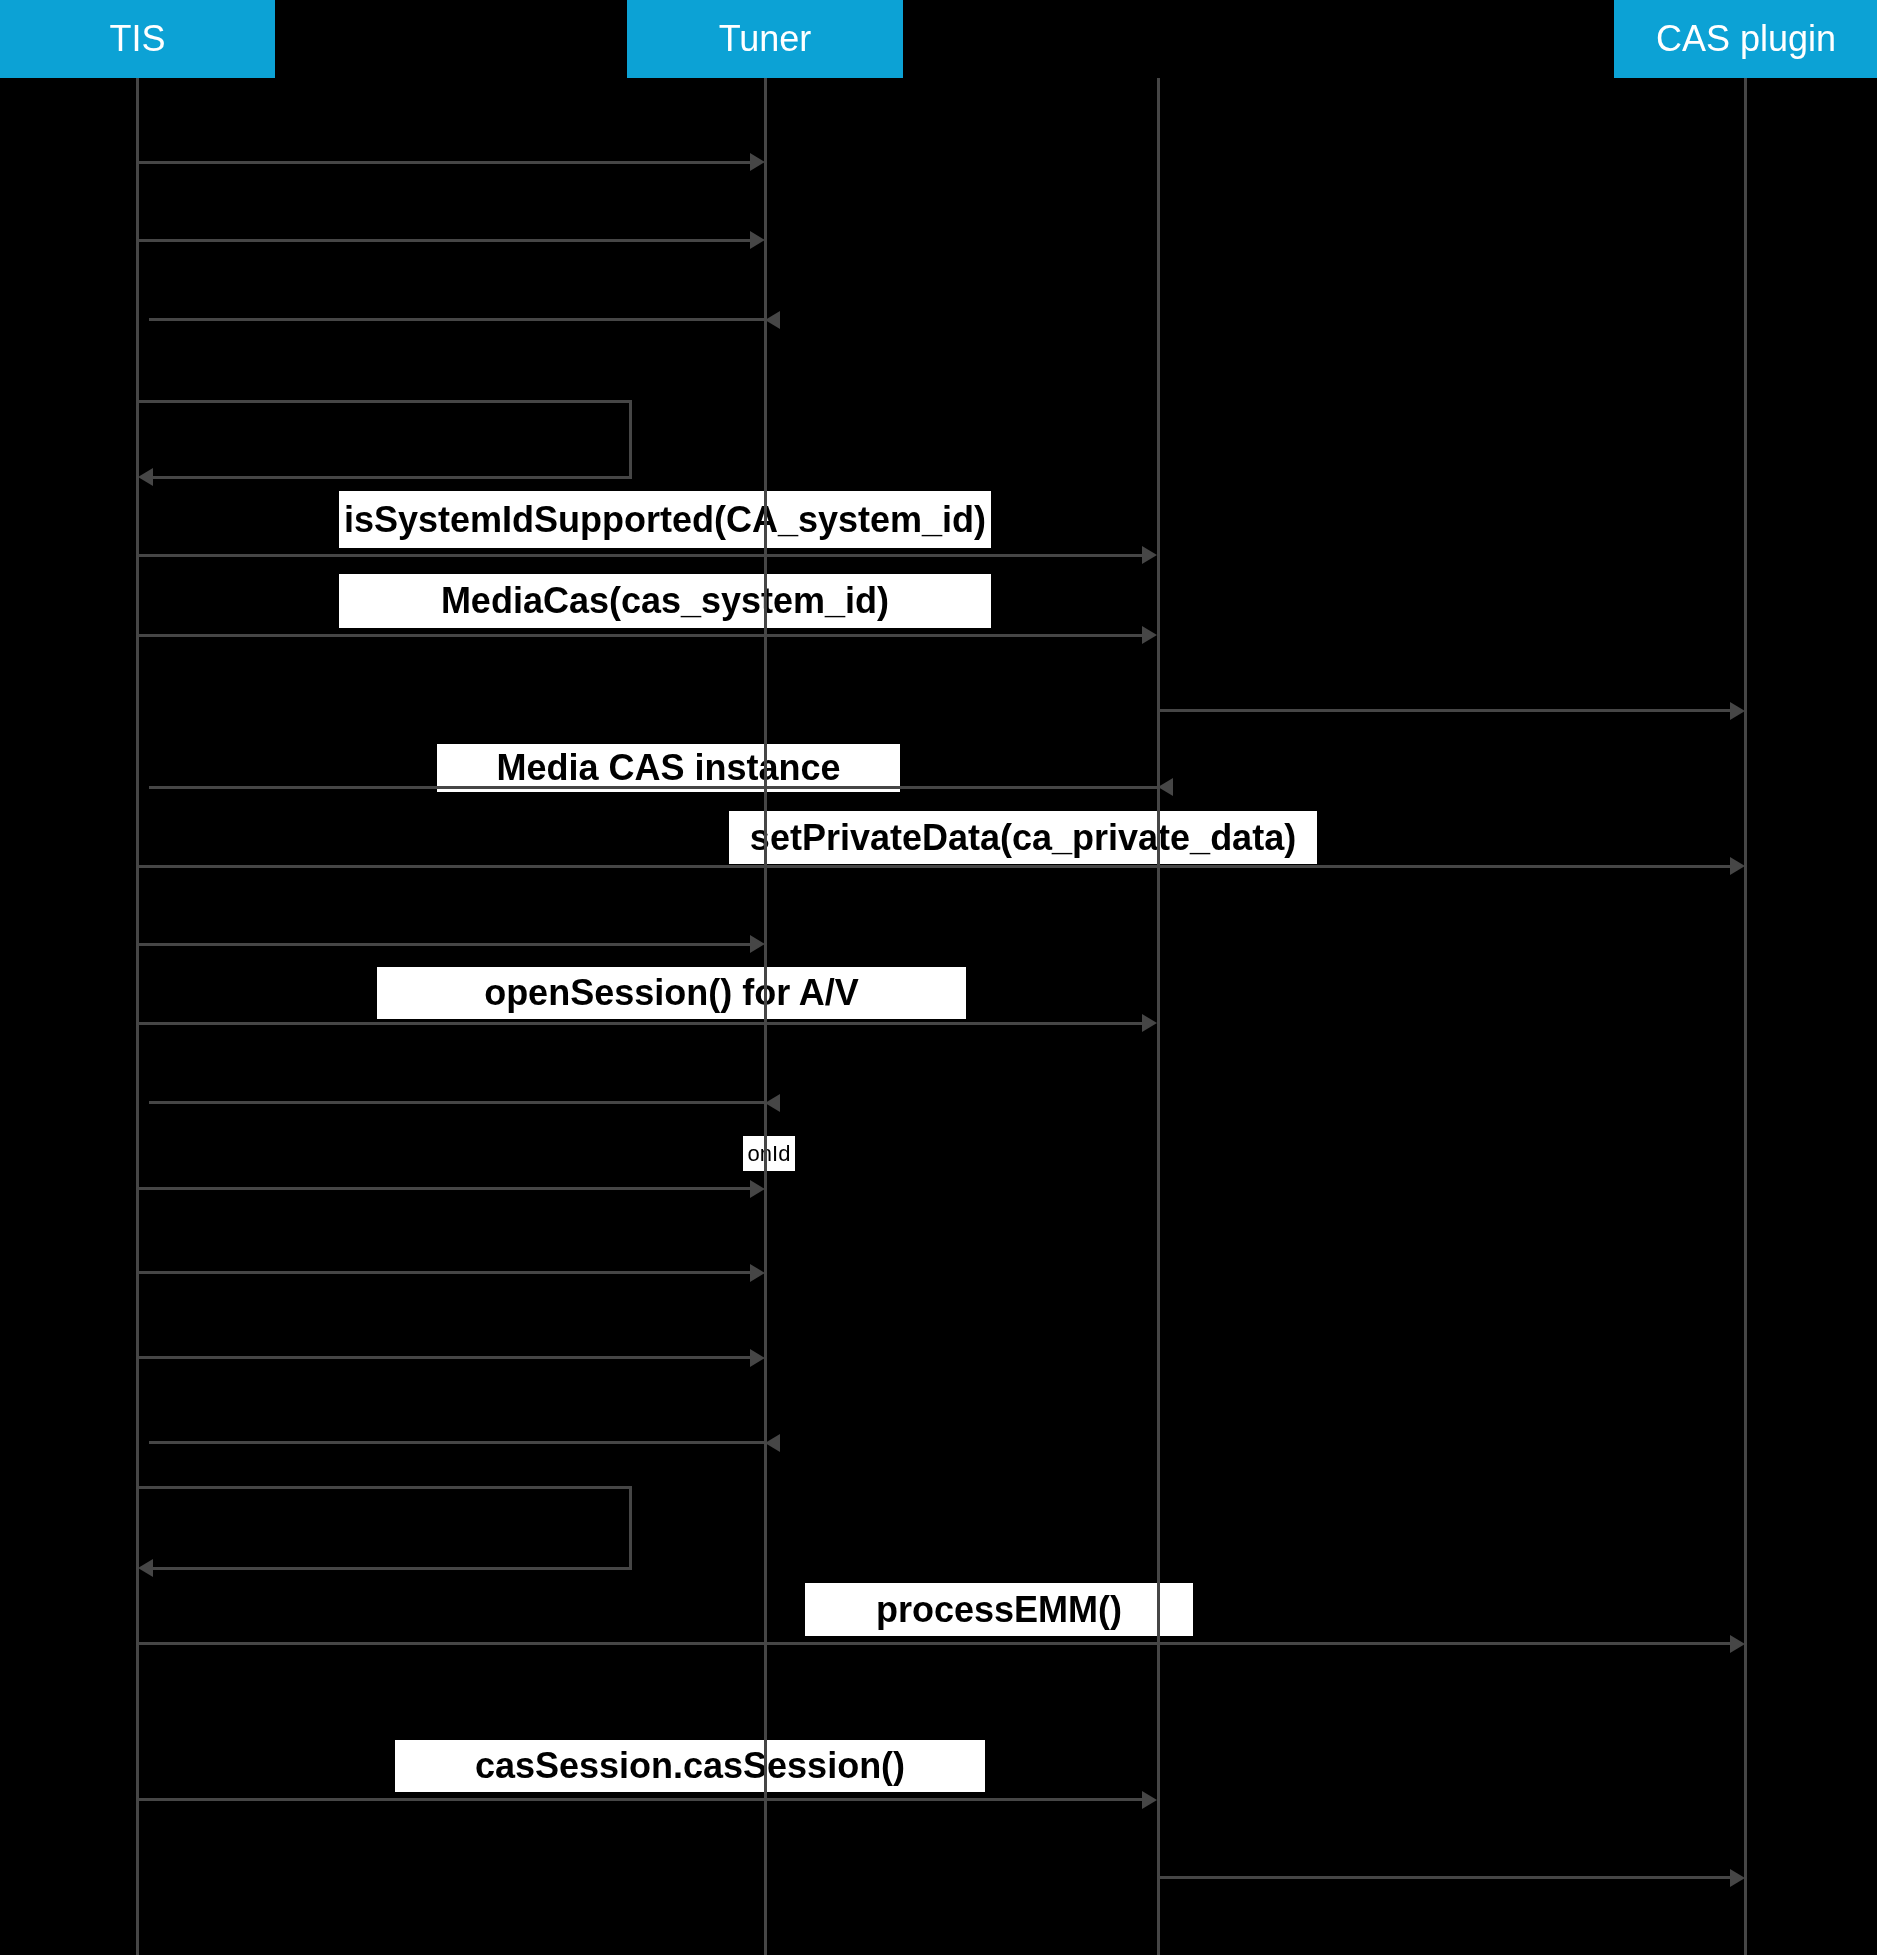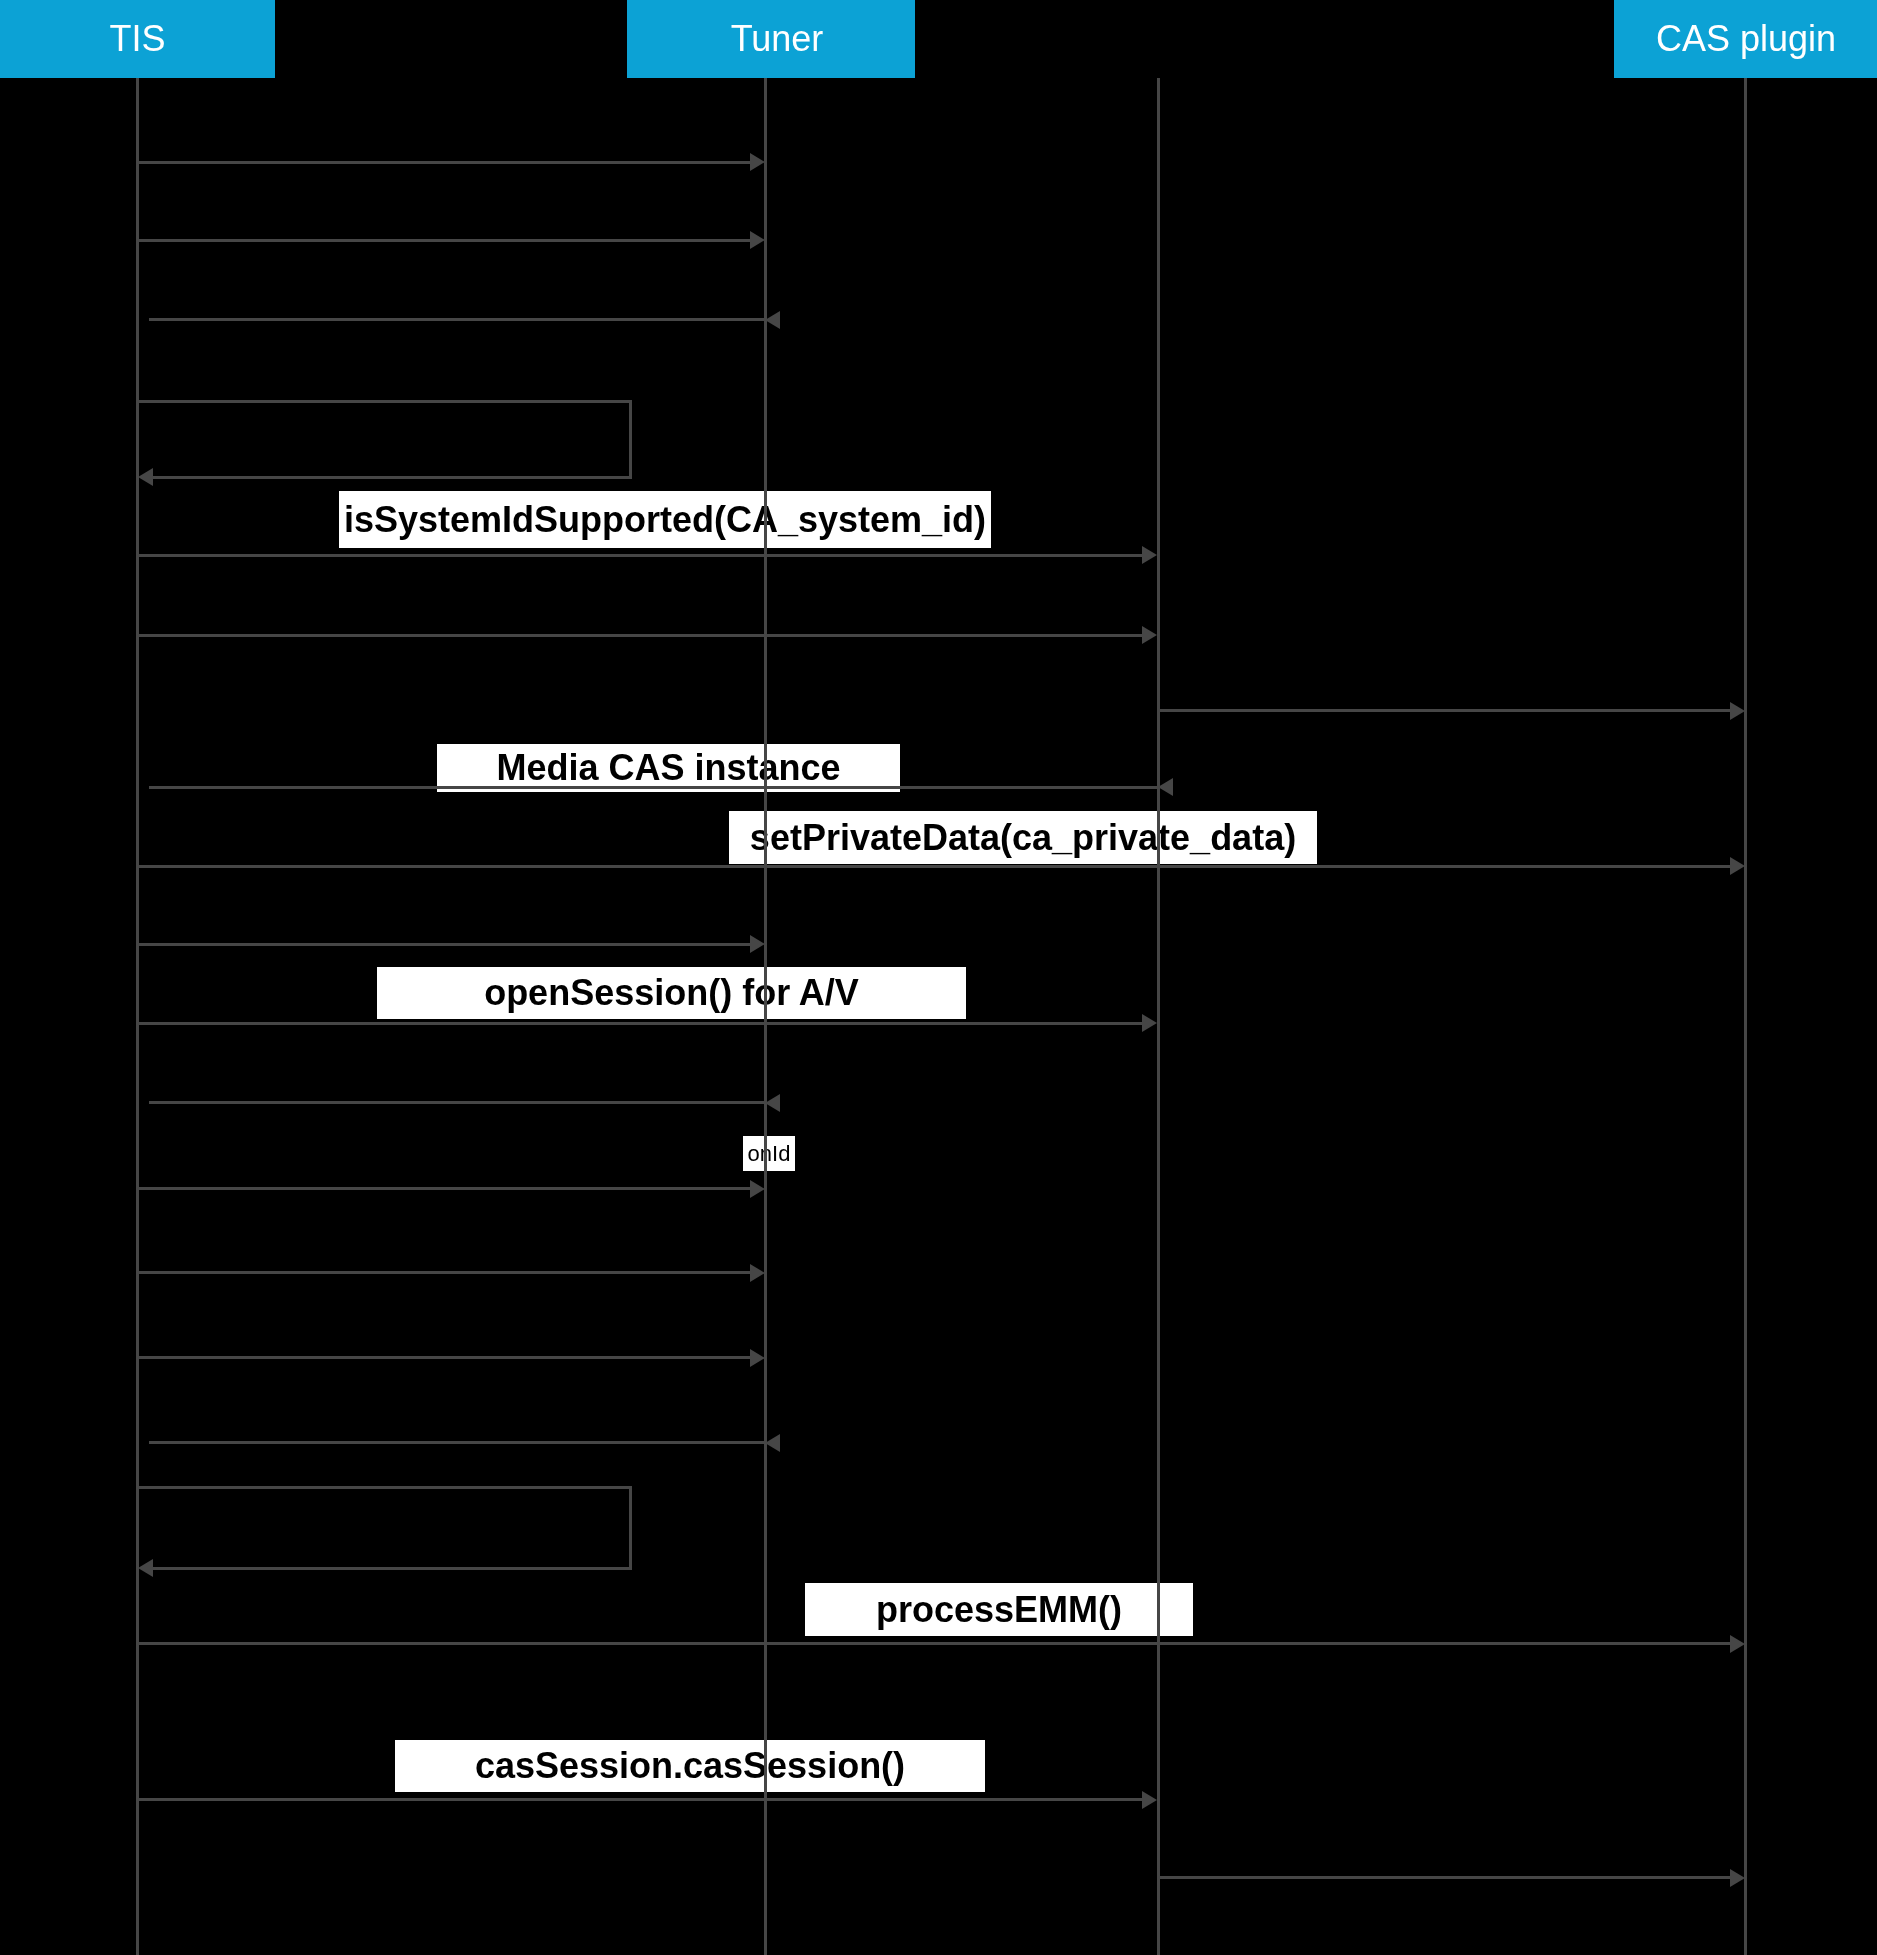--- a/index.html
+++ b/index.html
@@ -31,21 +31,21 @@
   .msg-label.small{font-size:22px;font-weight:normal;}
 </style>
 </head>
 <body>
 
 <div id="diagram">
     <div class="actor" style="left: 0px; top: 0px; width: 275px; background: rgb(12, 162, 213); color: rgb(255, 255, 255);">
       <span>TIS</span>
     </div>
     <div class="lifeline" style="left: 136px; top: 78px; height: 1879px; background: rgb(70, 70, 70);"></div>
-    <div class="actor" style="left: 627px; top: 0px; width: 276px; background: rgb(12, 162, 213); color: rgb(255, 255, 255); padding-left: 12px;">
+    <div class="actor" style="left: 627px; top: 0px; width: 276px; background: rgb(12, 162, 213); color: rgb(255, 255, 255);">
       <span>Tuner</span>
     </div>
     <div class="lifeline" style="left: 764px; top: 78px; height: 1879px; background: rgb(70, 70, 70);"></div>
     <div class="lifeline" style="left: 1157px; top: 78px; height: 1879px; background: rgb(70, 70, 70);"></div>
     <div class="actor" style="left: 1614px; top: 0px; width: 264px; background: rgb(12, 162, 213); color: rgb(255, 255, 255);">
       <span>CAS plugin</span>
     </div>
     <div class="lifeline" style="left: 1744px; top: 78px; height: 1879px; background: rgb(70, 70, 70);"></div>
     <div class="msg-line" style="left: 138px; top: 161px; width: 616px; background: rgb(70, 70, 70);"></div>
     <div class="head" style="top: 153px; left: 750px; border-left: 15.6px solid rgb(70, 70, 70);"></div>
@@ -55,20 +55,21 @@
     <div class="head" style="top: 311px; left: 765px; border-right: 15.6px solid rgb(70, 70, 70);"></div>
     <div class="msg-line" style="left: 138px; top: 400px; width: 494px; background: rgb(70, 70, 70);"></div>
     <div class="msg-vline" style="left: 629px; top: 400px; height: 79px; background: rgb(70, 70, 70);"></div>
     <div class="msg-line" style="left: 149px; top: 476px; width: 483px; background: rgb(70, 70, 70);"></div>
     <div class="head" style="left: 138px; top: 468px; border-right: 15.6px solid rgb(70, 70, 70);"></div>
     <div class="msg-line" style="left: 138px; top: 554px; width: 1009px; background: rgb(70, 70, 70);"></div>
     <div class="head" style="top: 546px; left: 1142px; border-left: 15.6px solid rgb(70, 70, 70);"></div>
     <div class="msg-label" style="left: 339px; top: 491px; width: 652px; height: 57px; background: rgb(255, 255, 255); color: rgb(0, 0, 0);">isSystemIdSupported(CA_system_id)</div>
     <div class="msg-line" style="left: 138px; top: 634px; width: 1009px; background: rgb(70, 70, 70);"></div>
     <div class="head" style="top: 626px; left: 1142px; border-left: 15.6px solid rgb(70, 70, 70);"></div>
+    <div class="msg-label" style="left: 339px; top: 574px; width: 652px; height: 54px; background: rgb(255, 255, 255); color: rgb(0, 0, 0);">MediaCas(cas_system_id)</div>
     <div class="msg-line" style="left: 1158px; top: 709px; width: 576px; background: rgb(70, 70, 70);"></div>
     <div class="head" style="top: 702px; left: 1730px; border-left: 15.6px solid rgb(70, 70, 70);"></div>
     <div class="msg-line" style="left: 149px; top: 786px; width: 1009px; background: rgb(70, 70, 70);"></div>
     <div class="head" style="top: 778px; left: 1158px; border-right: 15.6px solid rgb(70, 70, 70);"></div>
     <div class="msg-label" style="left: 437px; top: 732px; width: 463px; height: 48px; background: rgb(255, 255, 255); color: rgb(0, 0, 0); margin-top: 12px;">Media CAS instance</div>
     <div class="msg-line" style="left: 138px; top: 865px; width: 1596px; background: rgb(70, 70, 70);"></div>
     <div class="head" style="top: 857px; left: 1730px; border-left: 15.6px solid rgb(70, 70, 70);"></div>
     <div class="msg-label" style="left: 729px; top: 811px; width: 588px; height: 53px; background: rgb(255, 255, 255); color: rgb(0, 0, 0);">setPrivateData(ca_private_data)</div>
     <div class="msg-line" style="left: 138px; top: 943px; width: 616px; background: rgb(70, 70, 70);"></div>
     <div class="head" style="top: 935px; left: 750px; border-left: 15.6px solid rgb(70, 70, 70);"></div>

